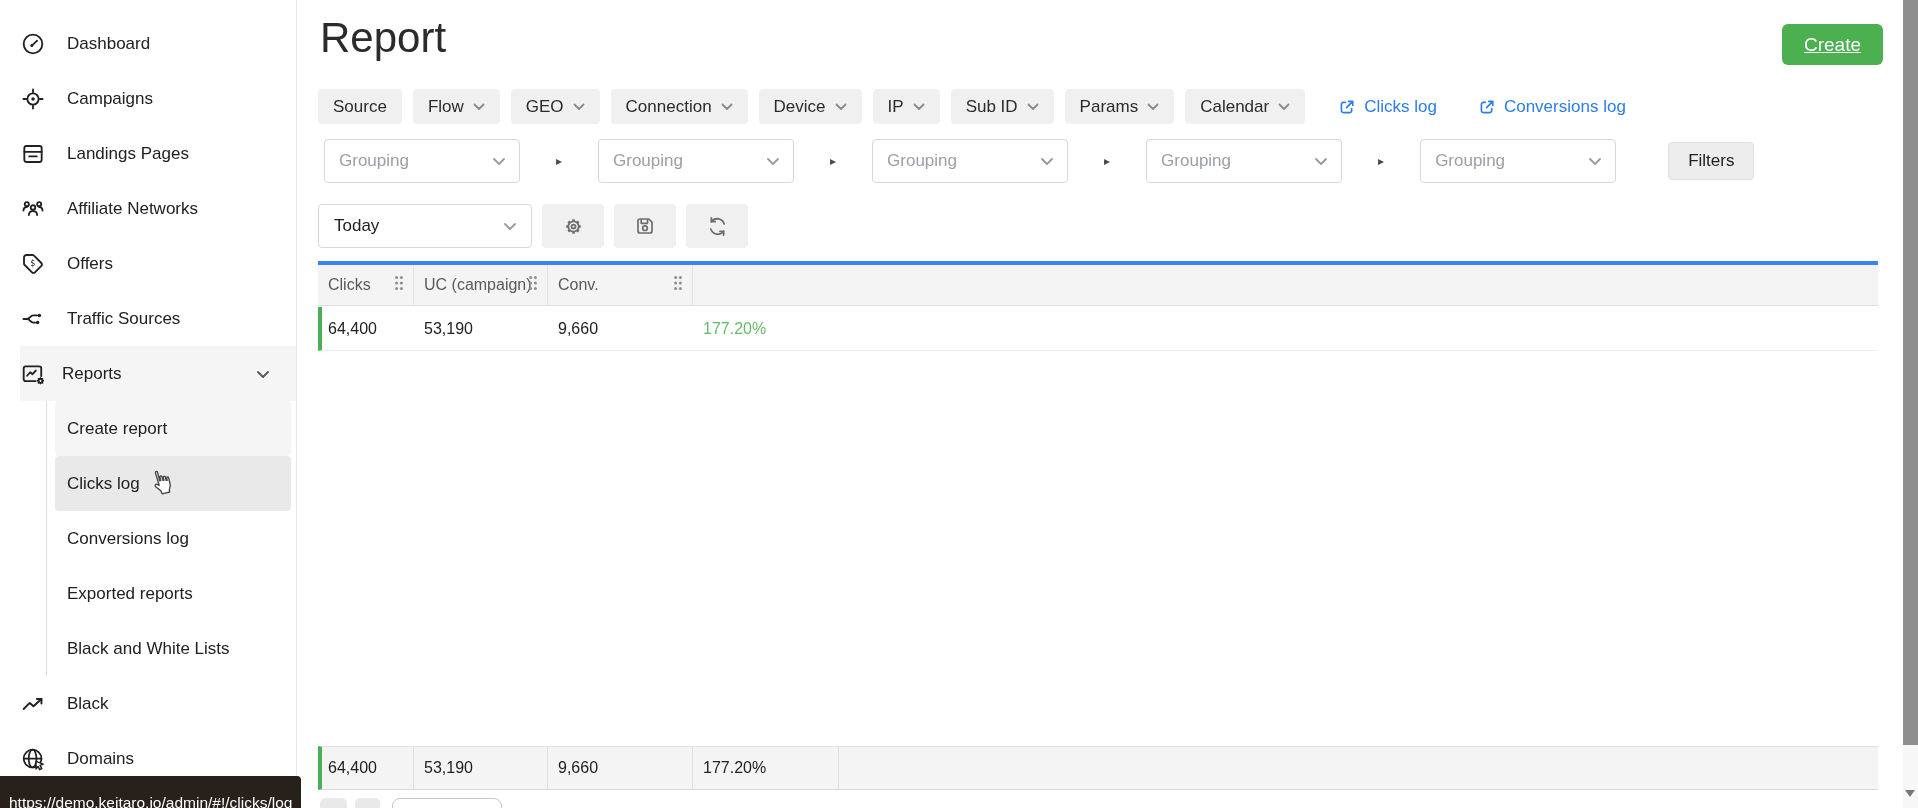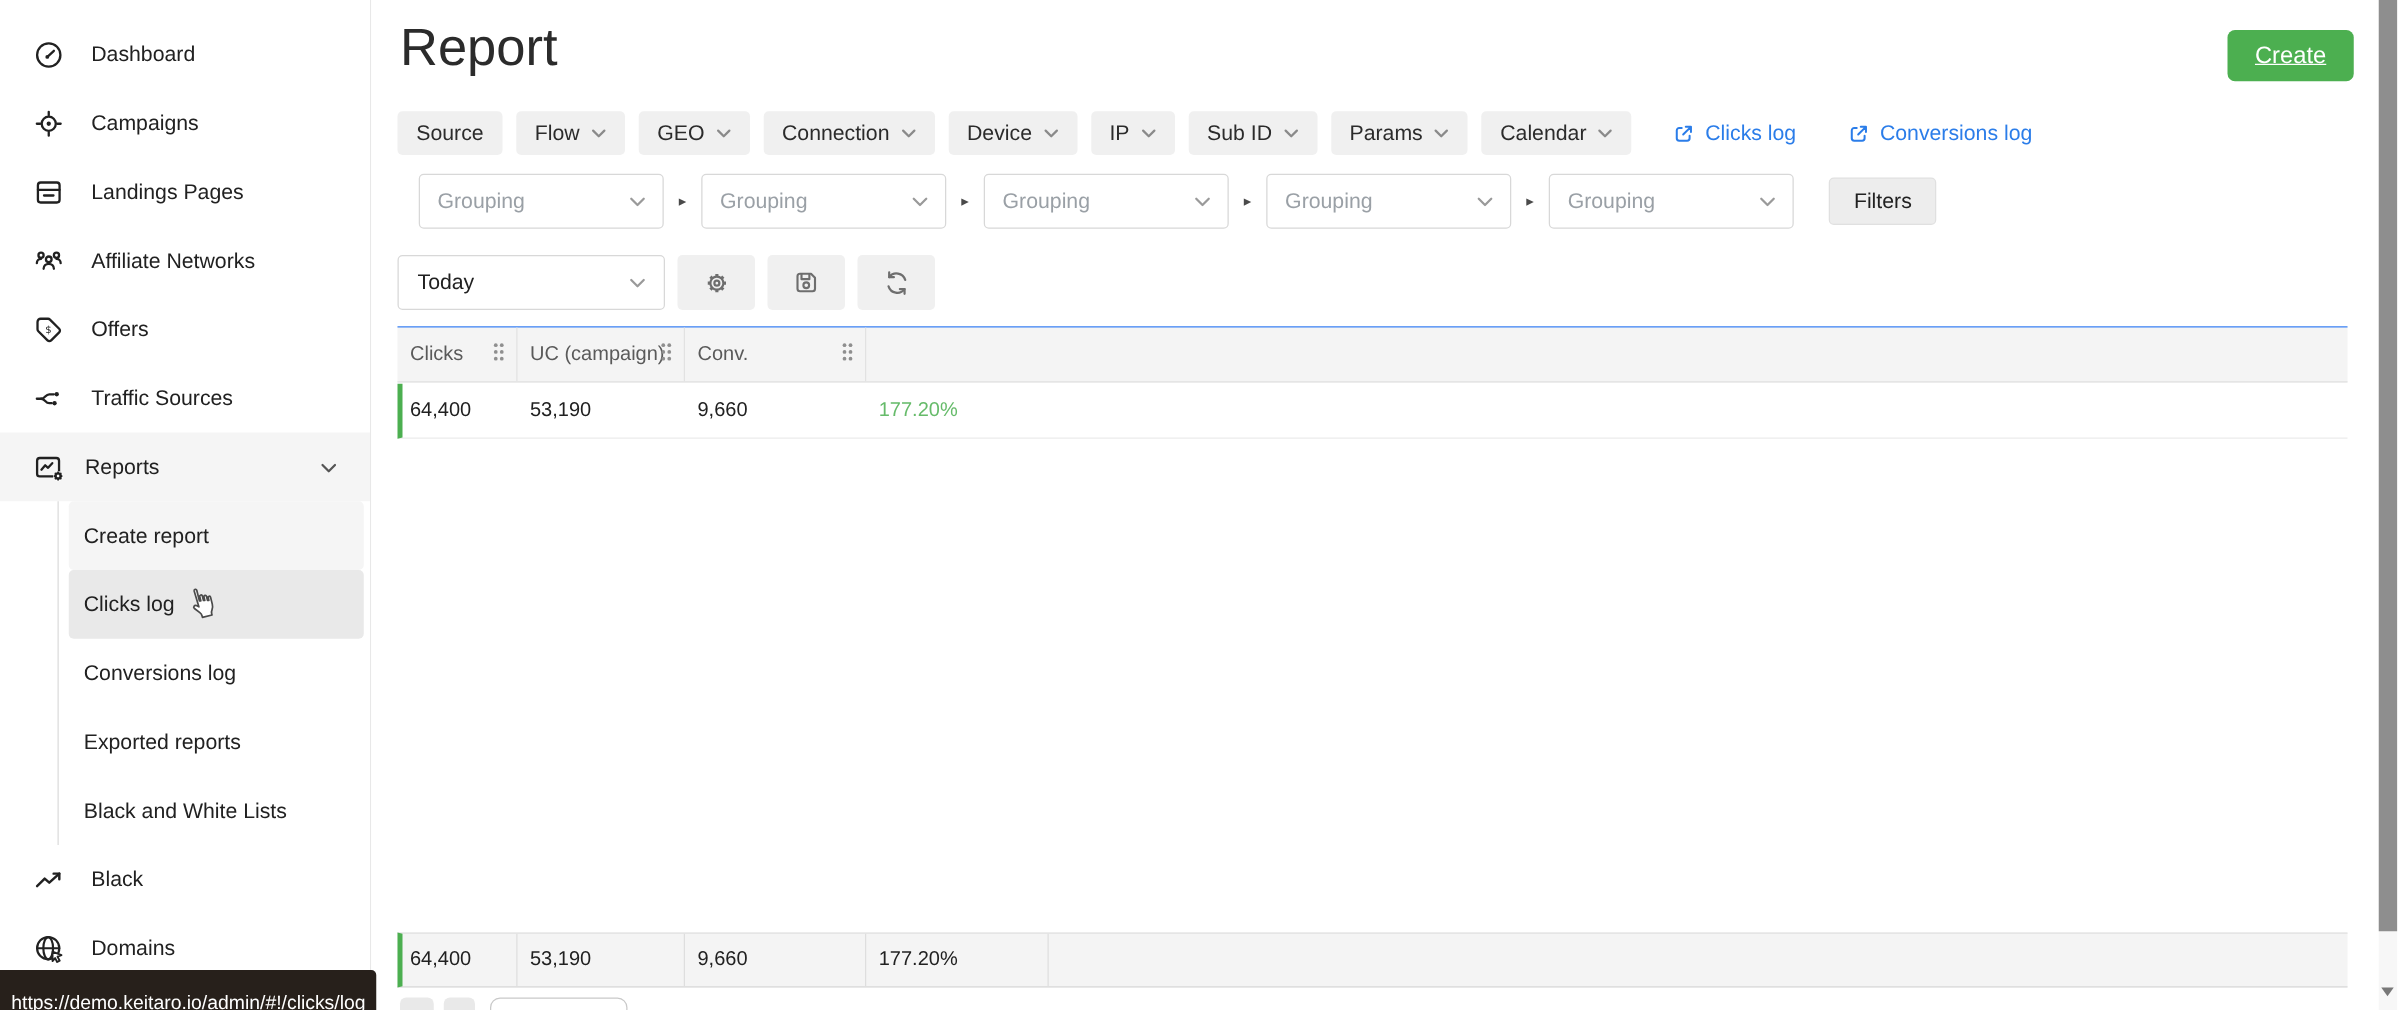--- a/index.html
+++ b/index.html
@@ -4,21 +4,21 @@
 <style>
   * { box-sizing: border-box; margin: 0; padding: 0; }
   html,body { width:1918px; height:808px; overflow:hidden; background:#fff;
               font-family:"Liberation Sans", sans-serif; color:#212121; }
   #app { position:relative; width:1918px; height:808px; overflow:hidden; background:#fff; }
 
   
   #sidebar { position:absolute; left:0; top:0; width:297px; height:808px;
              background:#fff; border-right:1px solid #e8e8e8; padding-top:16px; }
   .nav-item { position:relative; height:55px; display:flex; align-items:center;
-              padding-left:26px; gap:21px; font-size:17px; cursor:pointer; }
+              gap:21px; font-size:17px; cursor:pointer;margin-left:20px; }
   .nav-item.active { background:#f5f5f5;gap:16px; }
   .nav-icon { width:26px; height:26px; display:flex; align-items:center; justify-content:center; }
   .nav-icon svg { overflow:visible; }
   .nav-chevron { position:absolute; right:26px; top:50%; transform:translateY(-50%); }
   .subnav-wrap { position:relative; }
   .subnav-line { position:absolute; left:46px; top:0; bottom:0; width:1px; background:#dcdcdc; }
   .subnav-item { height:55px; margin-left:55px; width:236px; display:flex; align-items:center;
                  padding-left:12px; font-size:17px; border-radius:4px; cursor:pointer; }
   .subnav-item.sel1 { background:#f5f5f5; }
   .subnav-item.sel2 { background:#e9e9e9; }
@@ -29,40 +29,40 @@
   #create-btn { position:absolute; right:20px; top:24px; height:41px; padding:0 22px;
                 background:#4caf50; color:#fff; border:none; border-radius:6px;
                 font-size:19px; font-family:inherit; display:flex; align-items:center; cursor:pointer;text-decoration:underline; }
 
   #chip-row { position:absolute; left:21px; top:89px; display:flex; align-items:center; gap:11px; }
   .chip { height:35px; background:#f0f0f0; border-radius:4px; padding:0 15px;
           display:flex; align-items:center; gap:9px; font-size:17px; color:#2b2b2b; cursor:pointer; }
   .loglink { display:flex; align-items:center; gap:8px; font-size:17px; color:#2b7de9; cursor:pointer; }
   .ml22 { margin-left:22px; } .ml30 { margin-left:30px; }
 
-  #grouping-row { position:absolute; left:38px; top:139px; display:flex; align-items:center; }
+  #grouping-row { position:absolute; left:27px; top:139px; display:flex; align-items:center;gap:24px; }
   .gselect { position:relative; width:196px; height:44px; background:#fff; border:1px solid #d8d8d8;
              border-radius:4px; display:flex; align-items:center; padding-left:14px;
              font-size:17px; color:#9aa0a6; cursor:pointer; }
   .gselect .sel-chevron { position:absolute; right:13px; top:50%; transform:translateY(-50%); }
   .gsep { margin:0 12px; font-size:12px; color:#4a4a4a; }
   #filters-btn { margin-left:28px; height:38px; padding:0 19px; background:#ededed;
                  border:1px solid #e0e0e0; border-radius:4px; font-size:17px; color:#212121;
                  font-family:inherit; cursor:pointer; }
 
   #toolbar-row { position:absolute; left:21px; top:204px; display:flex; align-items:center; gap:10px; }
   #date-select { position:relative; width:214px; height:44px; background:#fff; border:1px solid #d8d8d8;
                  border-radius:4px; display:flex; align-items:center; padding-left:15px;
                  font-size:17px; color:#212121; cursor:pointer; }
   .icon-btn { width:62px; height:44px; background:#f0f0f0; border:none; border-radius:4px;
               display:flex; align-items:center; justify-content:center; cursor:pointer; }
 
   
   #table-header { position:absolute; left:21px; right:25px; top:261px; height:45px; background:#f4f4f4;
-                  border-top:1px solid #3b82f6; border-bottom:1px solid #e0e0e0; display:flex; }
+                  border-top:4px solid #3b82f6; border-bottom:1px solid #e0e0e0; display:flex; }
   .hcell { position:relative; display:flex; align-items:center; padding-left:10px;
            font-size:16px; color:#5a5a5a; border-right:1px solid #e2e2e2; }
   .w1{width:96px;} .w2{width:134px;} .w3{width:145px;} .w4{width:146px;}
   .hfill { flex:1; border-right:none; }
   .grip { position:absolute; right:9px; top:50%; transform:translateY(-50%); cursor:grab; }
 
   #data-row { position:absolute; left:21px; right:25px; top:307px; height:44px; background:#fff;
               border-left:4px solid #4caf50; border-bottom:1px solid #ececec;
               display:flex; align-items:center; }
   .dcell { font-size:16px; color:#212121; padding-left:10px; }

